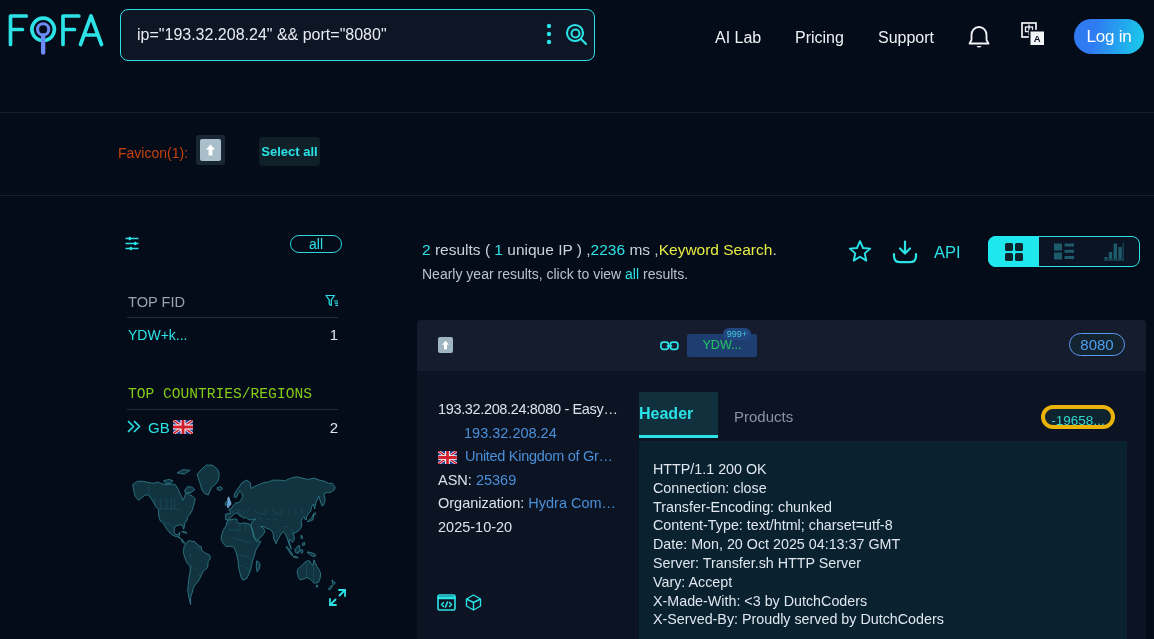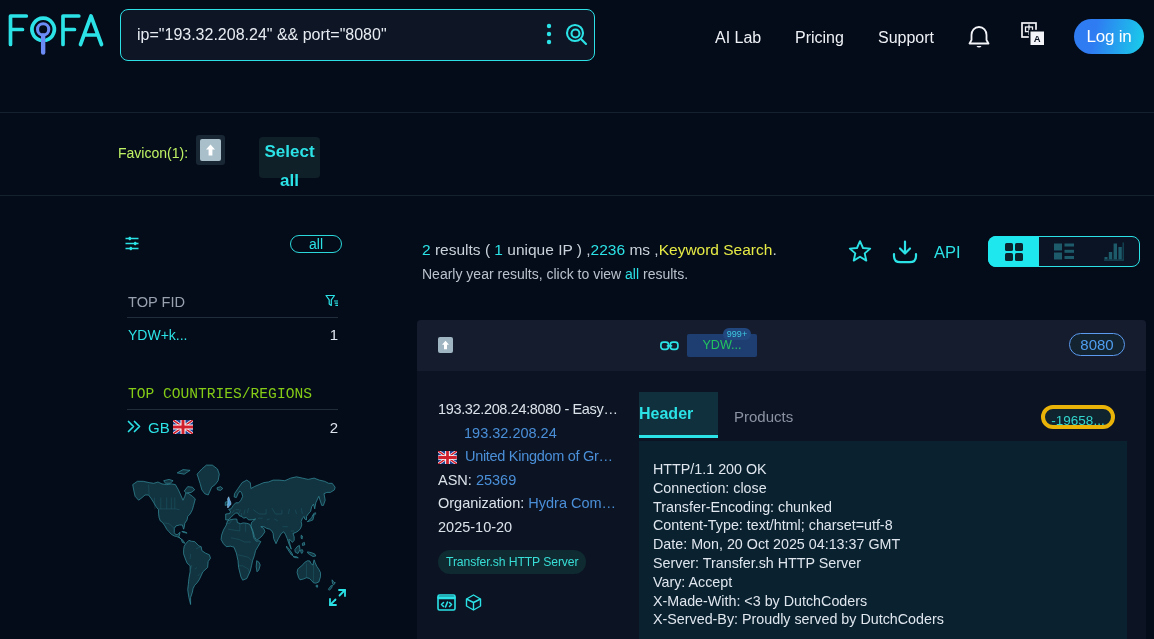--- a/index.html
+++ b/index.html
@@ -61,27 +61,27 @@
     </g>
     <rect x="7.8" y="7.8" width="16" height="16" fill="#050c19"></rect>
     <rect x="9.5" y="9.5" width="13.5" height="13.5" fill="#f2f4f8"></rect>
     <text x="16.2" y="20.3" font-size="9.5" font-weight="bold" font-family="Liberation Sans, sans-serif" fill="#0b1220" text-anchor="middle">A</text>
   </svg>
 
   <div class="abs" style="left:1074px;top:19px;width:70px;height:35px;border-radius:17.5px;background:linear-gradient(100deg,#2f7bf2 30%,#1ac9ea 95%);color:#fff;font-size:17px;letter-spacing:-0.2px;text-align:center;line-height:35px;">Log in</div>
 
   <div class="abs" style="left:0;top:112px;width:1154px;height:1px;background:#16212f;"></div>
   <div class="abs" style="left:0;top:195px;width:1154px;height:1px;background:#16212f;"></div>
-  <div class="abs" style="left:118px;top:145px;font-size:14px;color:#bef264;">Favicon(1):</div>
+  <div class="abs" style="left:118px;top:145px;font-size:14px;color:#c2410c;">Favicon(1):</div>
   <div class="abs" style="left:196px;top:135px;width:29px;height:30px;background:#192734;border-radius:3px;"></div>
   <div class="abs" style="left:200px;top:139px;width:21px;height:22px;background:#a9c0cb;border-radius:2px;"></div>
   <svg class="abs" style="left:200px;top:139px" width="21" height="22" viewBox="0 0 21 22">
     <path d="M10.5 5.5 L15 10.5 H12.4 V16.5 H8.6 V10.5 H6 Z" fill="#ffffff"></path>
   </svg>
-  <div class="abs" style="left:259px;top:137px;width:61px;height:41px;background:#102028;border-radius:4px;color:#2be2e6;font-size:17px;font-weight:bold;text-align:center;line-height:29px;">Select all</div>
+  <div class="abs" style="left:259px;top:137px;width:61px;height:29px;background:#102028;border-radius:4px;color:#2be2e6;font-size:13px;font-weight:bold;text-align:center;line-height:29px;">Select all</div>
 
   <svg class="abs" style="left:125px;top:236px" width="14" height="15" viewBox="0 0 14 15">
     <g stroke="#2be2e6" stroke-width="1.3" fill="none">
       <path d="M0.5 2.5 H13.5 M0.5 7.5 H13.5 M0.5 12.5 H13.5"></path>
     </g>
     <g fill="#2be2e6">
         <rect x="3.6" y="0.8" width="2.4" height="3.4" rx="1"></rect>
         <rect x="9" y="5.8" width="2.4" height="3.4" rx="1"></rect>
         <rect x="4.6" y="10.8" width="2.4" height="3.4" rx="1"></rect>
       </g>
@@ -278,21 +278,20 @@
     <rect width="60" height="42" fill="#1e3f8f"></rect>
     <path d="M0 0 L60 42 M60 0 L0 42" stroke="#fff" stroke-width="9"></path>
     <path d="M0 0 L60 42 M60 0 L0 42" stroke="#d0202e" stroke-width="5"></path>
     <path d="M30 0 V42 M0 21 H60" stroke="#fff" stroke-width="15"></path>
     <path d="M30 0 V42 M0 21 H60" stroke="#d0202e" stroke-width="9"></path>
   </svg>
   <div class="abs" style="left:465px;top:448px;font-size:14.5px;letter-spacing:-0.3px;color:#4a8fd8;">United Kingdom of Gr…</div>
   <div class="abs" style="left:438px;top:472px;font-size:14.5px;color:#dce2ea;">ASN: <span class="bl">25369</span></div>
   <div class="abs" style="left:438px;top:495px;font-size:14.5px;color:#dce2ea;">Organization: <span class="bl">Hydra Com…</span></div>
   <div class="abs" style="left:438px;top:519px;font-size:14.5px;color:#dce2ea;">2025-10-20</div>
-  <div class="abs" style="left:438px;top:550px;height:24px;background:#0f2a31;border-radius:12px;color:#38ded6;font-size:12.2px;line-height:24px;padding:0 8px;letter-spacing:-0.1px;">Transfer.sh HTTP Server</div>
   <svg class="abs" style="left:437px;top:594px" width="19" height="17" viewBox="0 0 19 17">
     <g fill="none" stroke="#2be2e6" stroke-width="1.6" stroke-linejoin="round" stroke-linecap="round">
       <rect x="1" y="1" width="17" height="15" rx="1.5"></rect>
       <path d="M1.8 3.7 H17.2" stroke-width="3"></path>
       <path d="M6.5 8.5 L4.5 10.5 L6.5 12.5 M12.5 8.5 L14.5 10.5 L12.5 12.5 M10.5 8 L8.5 13"></path>
     </g>
   </svg>
   <svg class="abs" style="left:465px;top:594px" width="17" height="17" viewBox="0 0 17 17">
     <g fill="none" stroke="#2be2e6" stroke-width="1.4" stroke-linejoin="round">
       <path d="M8.5 1 L15.5 5 V12 L8.5 16 L1.5 12 V5 Z"></path>

